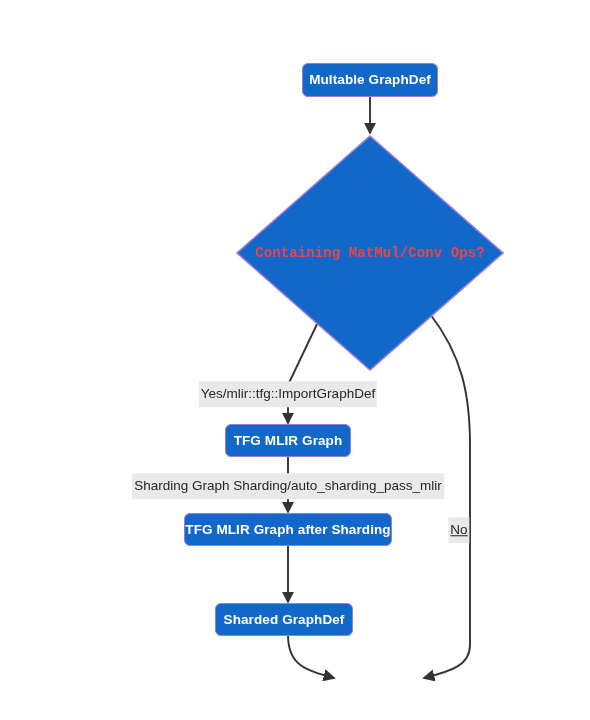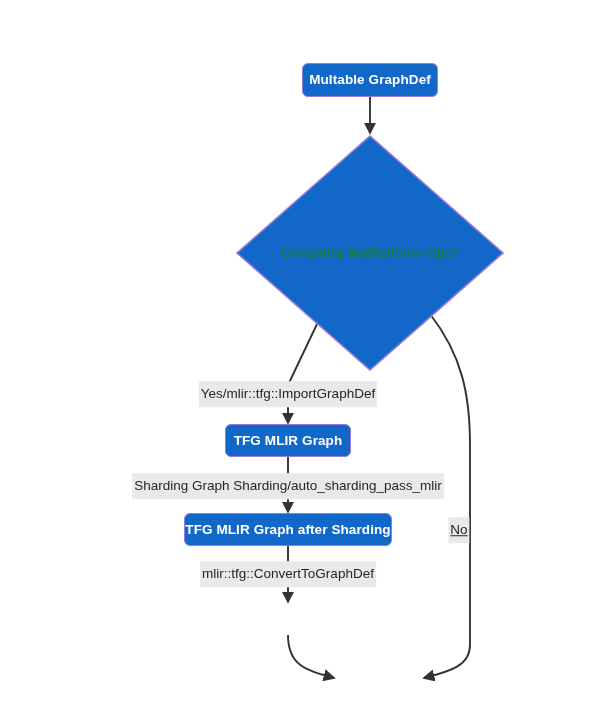--- a/index.html
+++ b/index.html
@@ -65,25 +65,26 @@
   }
   .node-diamond .diamond-shape {
     position: absolute;
     left: 0; top: 0;
     width: 100%;
     height: 100%;
   }
   .node-diamond .diamond-label {
     position: relative;
     z-index: 2;
-    color: #15803d;
-    font-size: 12px;
+    color: #ef4444;
+    font-size: 14px;
     font-weight: 700;
     white-space: nowrap;
     letter-spacing: 0.1px;
+    font-family: Liberation Mono, monospace;
   }
 
   
   .edge-label {
     position: absolute;
     background: #e9e9e9;
     color: #262626;
     font-size: 13.5px;
     font-weight: 400;
     white-space: nowrap;
@@ -129,31 +130,31 @@
   </div>
 
   <div class="node-box" style="left:225px; top:409px; width:126px; height:33px;">
     <span>TFG MLIR Graph</span>
   </div>
 
   <div class="node-box" style="left:184px; top:498px; width:208px; height:33px;">
     <span>TFG MLIR Graph after Sharding</span>
   </div>
 
+  <div class="node-box" style="left:215px; top:588px; width:138px; height:33px;">
+    <span>Sharded GraphDef</span>
+  </div>
 
 
   <div class="edge-label" style="left:288px; top:379px;">
     <span>Yes/mlir::tfg::ImportGraphDef</span>
   </div>
 
   <div class="edge-label" style="left:288px; top:471px;">
     <span>Sharding Graph Sharding/auto_sharding_pass_mlir</span>
   </div>
 
-  <div class="edge-label" style="left:288px; top:559px;">
-    <span>mlir::tfg::ConvertToGraphDef</span>
-  </div>
 
   <div class="edge-label" style="left:459px; top:515px;text-decoration:underline;">
     <span>No</span>
   </div>
 
 </div>
 
 </body></html>

